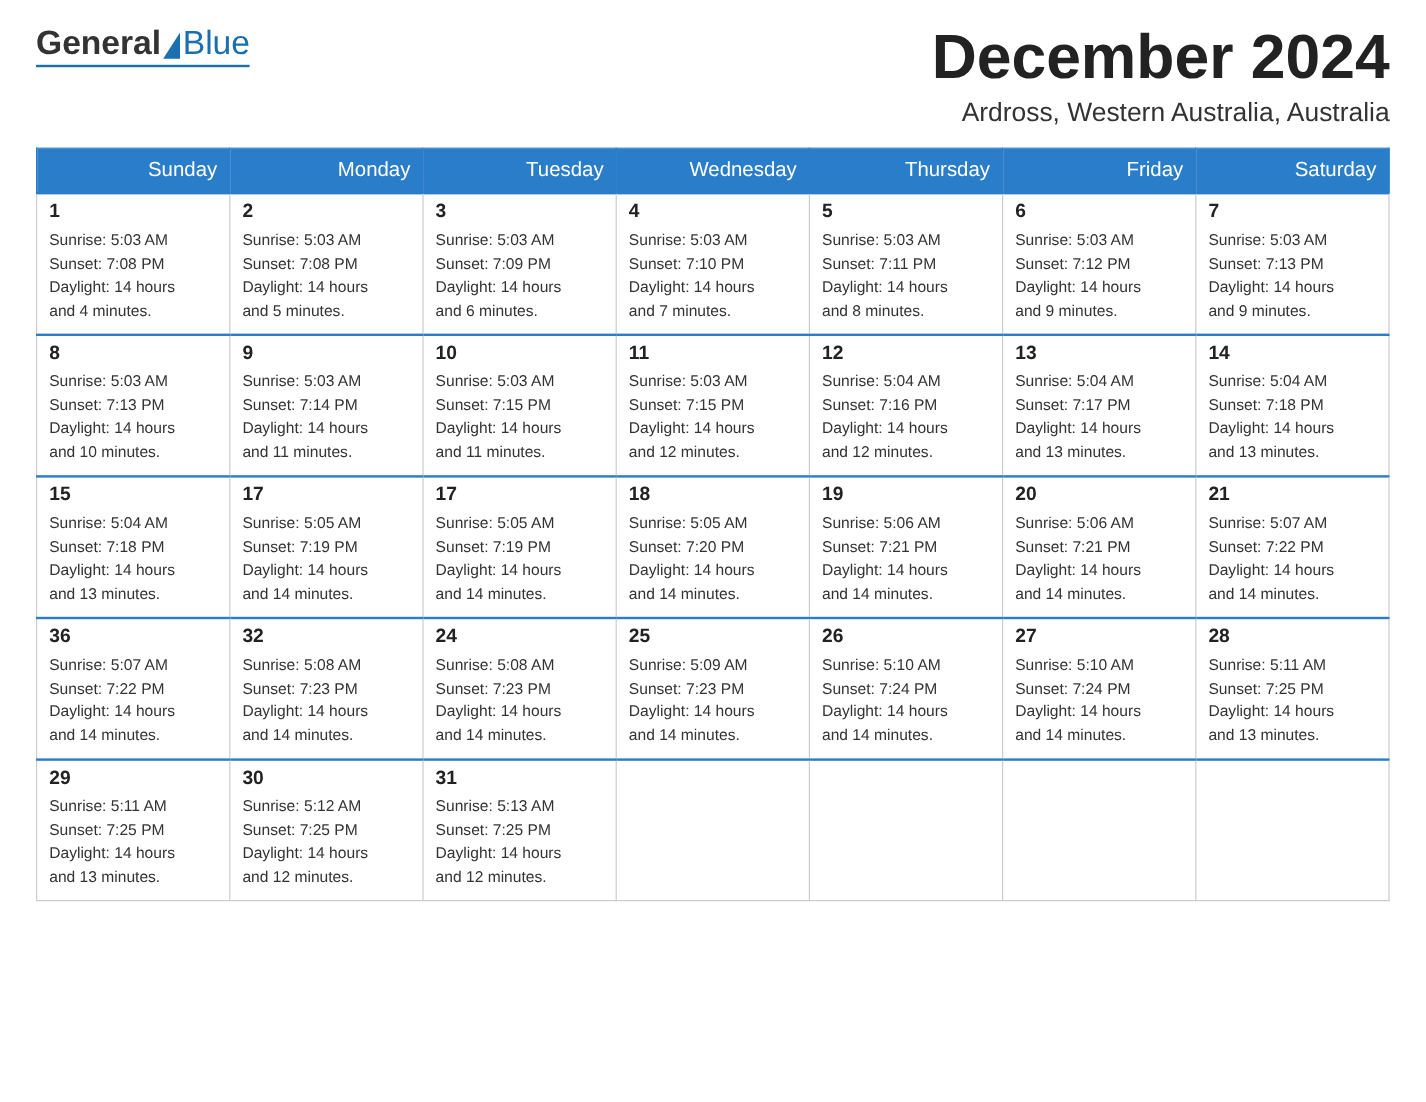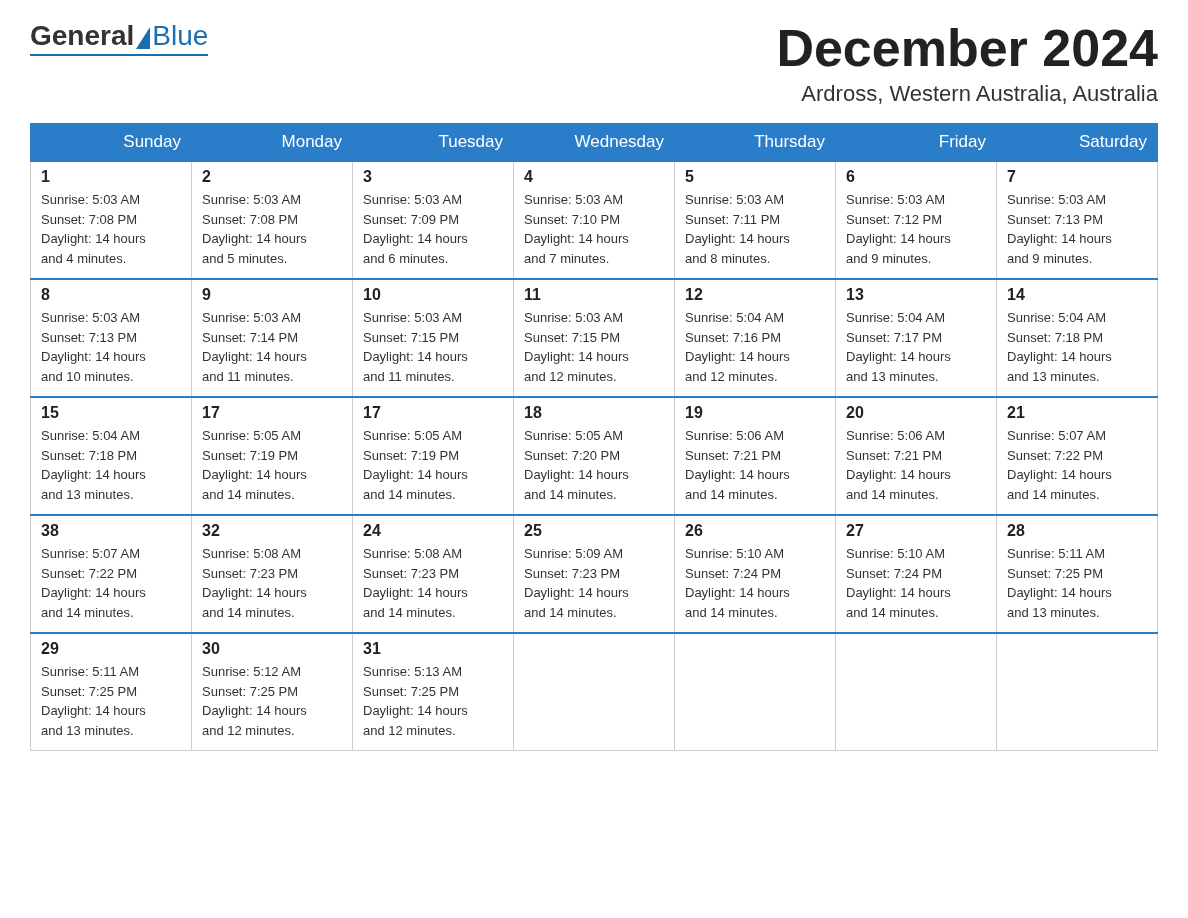--- a/index.html
+++ b/index.html
@@ -329,21 +329,21 @@
           <div class="day-info">
             Sunrise: 5:07 AM<br>
             Sunset: 7:22 PM<br>
             Daylight: 14 hours<br>
             and 14 minutes.
           </div>
         </td>
       </tr>
       <tr>
         <td class="day-cell">
-          <span class="day-number">38</span>
+          <span class="day-number">36</span>
           <div class="day-info">
             Sunrise: 5:07 AM<br>
             Sunset: 7:22 PM<br>
             Daylight: 14 hours<br>
             and 14 minutes.
           </div>
         </td>
         <td class="day-cell">
           <span class="day-number">32</span>
           <div class="day-info">

